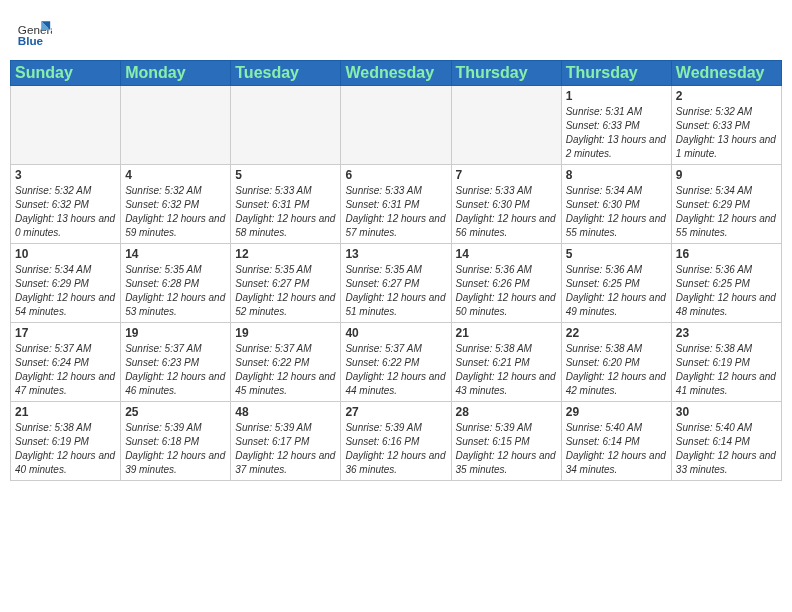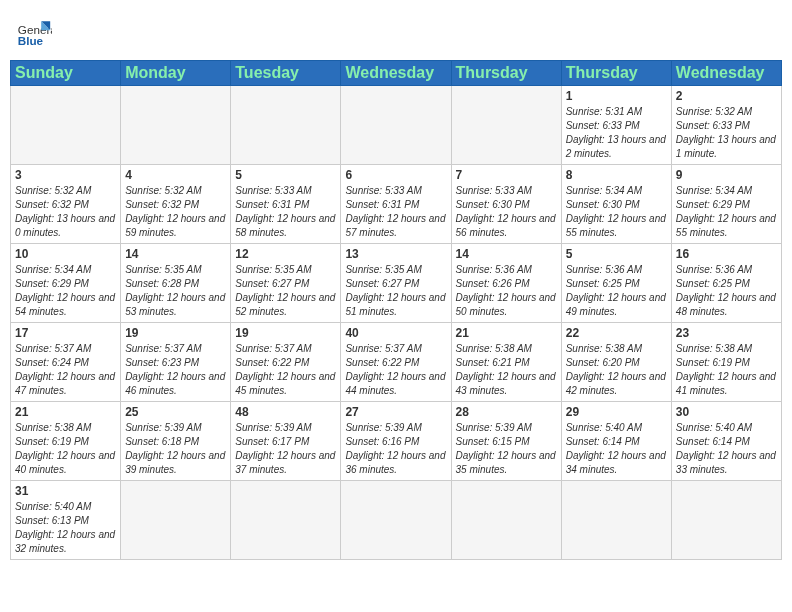--- a/index.html
+++ b/index.html
@@ -330,29 +330,14 @@
 and 34 minutes.</div>
         </td>
         <td>
           <span class="day-number">30</span>
           <div class="day-info">Sunrise: 5:40 AM
 Sunset: 6:14 PM
 Daylight: 12 hours
 and 33 minutes.</div>
         </td>
       </tr>
-      <tr class="last-row">
-        <td>
-          <span class="day-number">31</span>
-          <div class="day-info">Sunrise: 5:40 AM
-Sunset: 6:13 PM
-Daylight: 12 hours
-and 32 minutes.</div>
-        </td>
-        <td class="empty"></td>
-        <td class="empty"></td>
-        <td class="empty"></td>
-        <td class="empty"></td>
-        <td class="empty"></td>
-        <td class="empty"></td>
-      </tr>
     </tbody>
 </table>
 
 </body></html>

